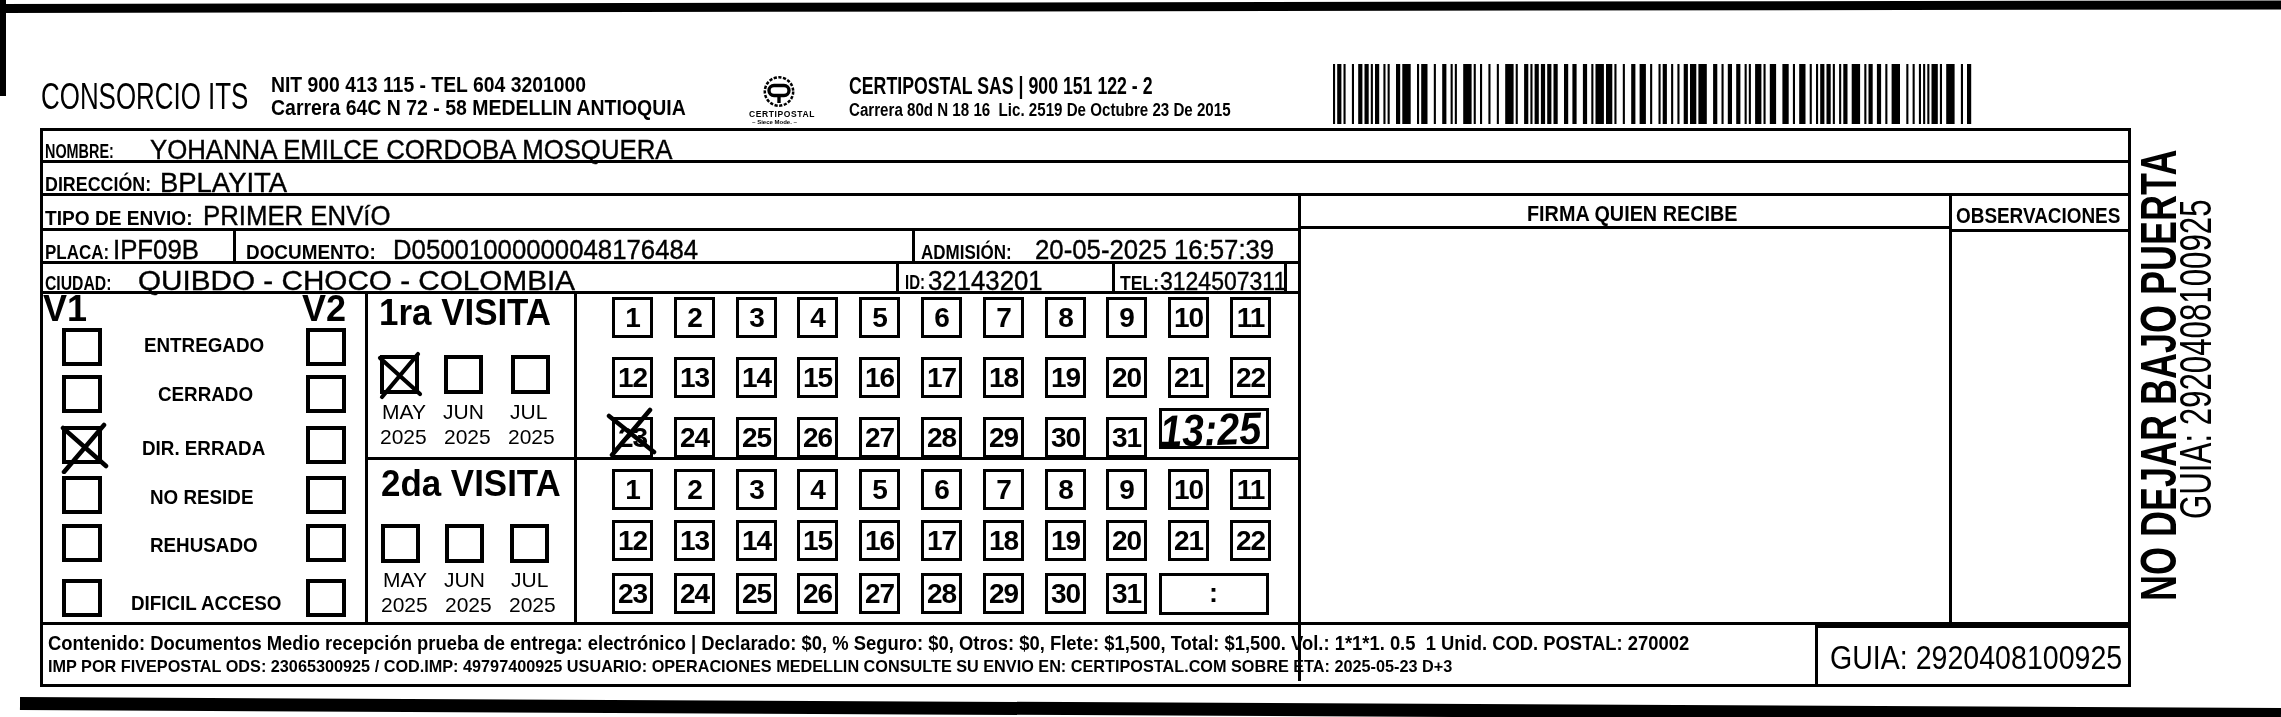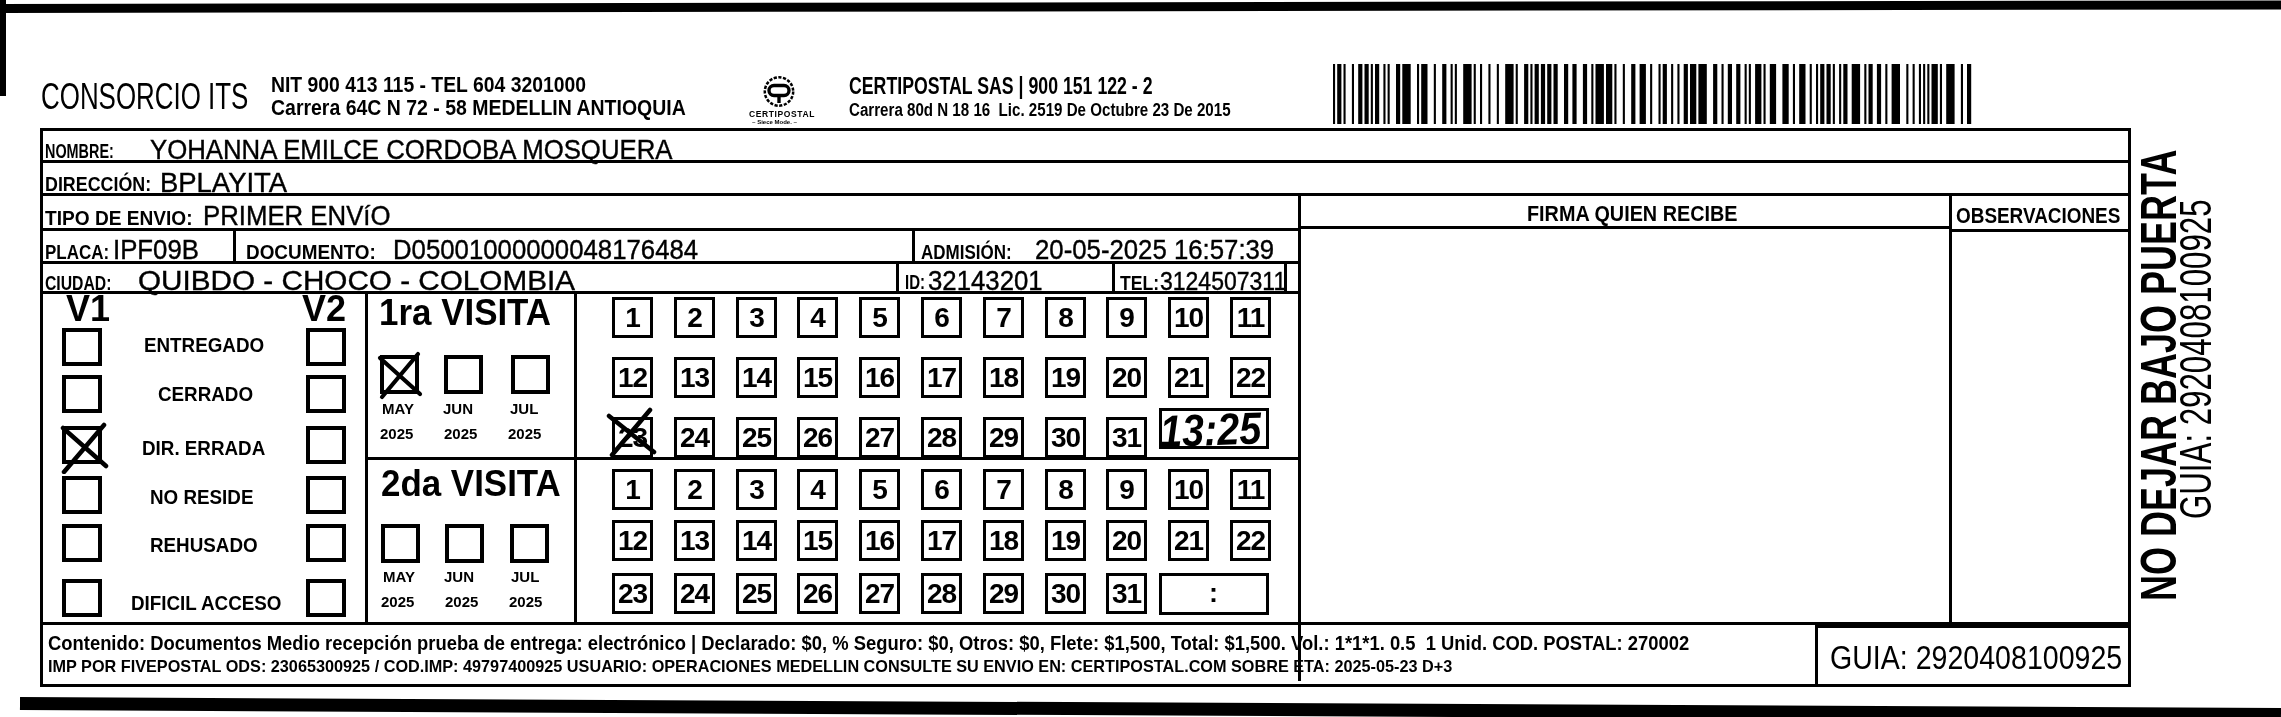--- a/index.html
+++ b/index.html
@@ -4,21 +4,21 @@
 <style>
   html,body{margin:0;padding:0;background:#fff;}
   body{width:2281px;height:717px;position:relative;font-family:"Liberation Sans",sans-serif;color:#000;overflow:hidden;}
   .a{position:absolute;}
   .lbl{position:absolute;font-weight:bold;font-size:21px;transform:scaleX(.8);transform-origin:0 50%;white-space:nowrap;}
   .val{position:absolute;font-size:28px;transform:scaleX(.92);transform-origin:0 50%;white-space:nowrap;-webkit-text-stroke:0.4px #000;}
   .cb{position:absolute;border:4px solid #000;background:#fff;width:32px;height:30px;}
   .mb{position:absolute;border:4px solid #000;background:#fff;width:31px;height:31px;}
   .db{position:absolute;border:3px solid #000;width:35px;height:35px;font-size:28px;font-weight:bold;text-align:center;line-height:35px;letter-spacing:-1px;}
   .sl{position:absolute;font-weight:bold;font-size:20px;transform:scaleX(.94);transform-origin:0 50%;white-space:nowrap;}
-  .ml{position:absolute;font-weight:bold;font-size:15px;white-space:nowrap;}
+  .ml{position:absolute;font-weight:normal;font-size:21px;white-space:nowrap;}
 </style>
 </head>
 <body>
 
 <div class="a" style="left:0;top:4px;width:2281px;height:9px;background:#000;transform:rotate(-0.09deg);transform-origin:0 50%;"></div>
 
 <div class="a" style="left:0;top:0;width:6px;height:96px;background:#000;"></div>
 
 <div class="a" style="left:41px;top:76px;font-size:36px;transform:scaleX(.72);transform-origin:0 0;white-space:nowrap;">CONSORCIO ITS</div>
 
@@ -178,21 +178,21 @@
 <div class="a" style="left:1112px;top:261px;width:3px;height:33px;background:#000;"></div>
 
 <div class="lbl" style="left:1120px;top:271px;transform:scaleX(.84);">TEL:</div>
 
 <div class="val" style="left:1160px;top:267px;font-size:25px;">3124507311</div>
 
 <div class="a" style="left:1284px;top:261px;width:3px;height:33px;background:#000;"></div>
 
 <div class="a" style="left:1298px;top:196px;width:3px;height:485px;background:#000;"></div>
 
-<div class="a" style="left:66px;top:288px;font-size:36px;font-weight:bold;">V1</div>
+<div class="a" style="left:43px;top:288px;font-size:36px;font-weight:bold;">V1</div>
 
 <div class="a" style="left:302px;top:288px;font-size:36px;font-weight:bold;">V2</div>
 
 <div class="cb" style="left:62px;top:328px;"></div>
 
 <div class="cb" style="left:62px;top:375px;"></div>
 
 <div class="cb" style="left:62px;top:426px;"></div>
 
 <div class="cb" style="left:62px;top:476px;"></div>

